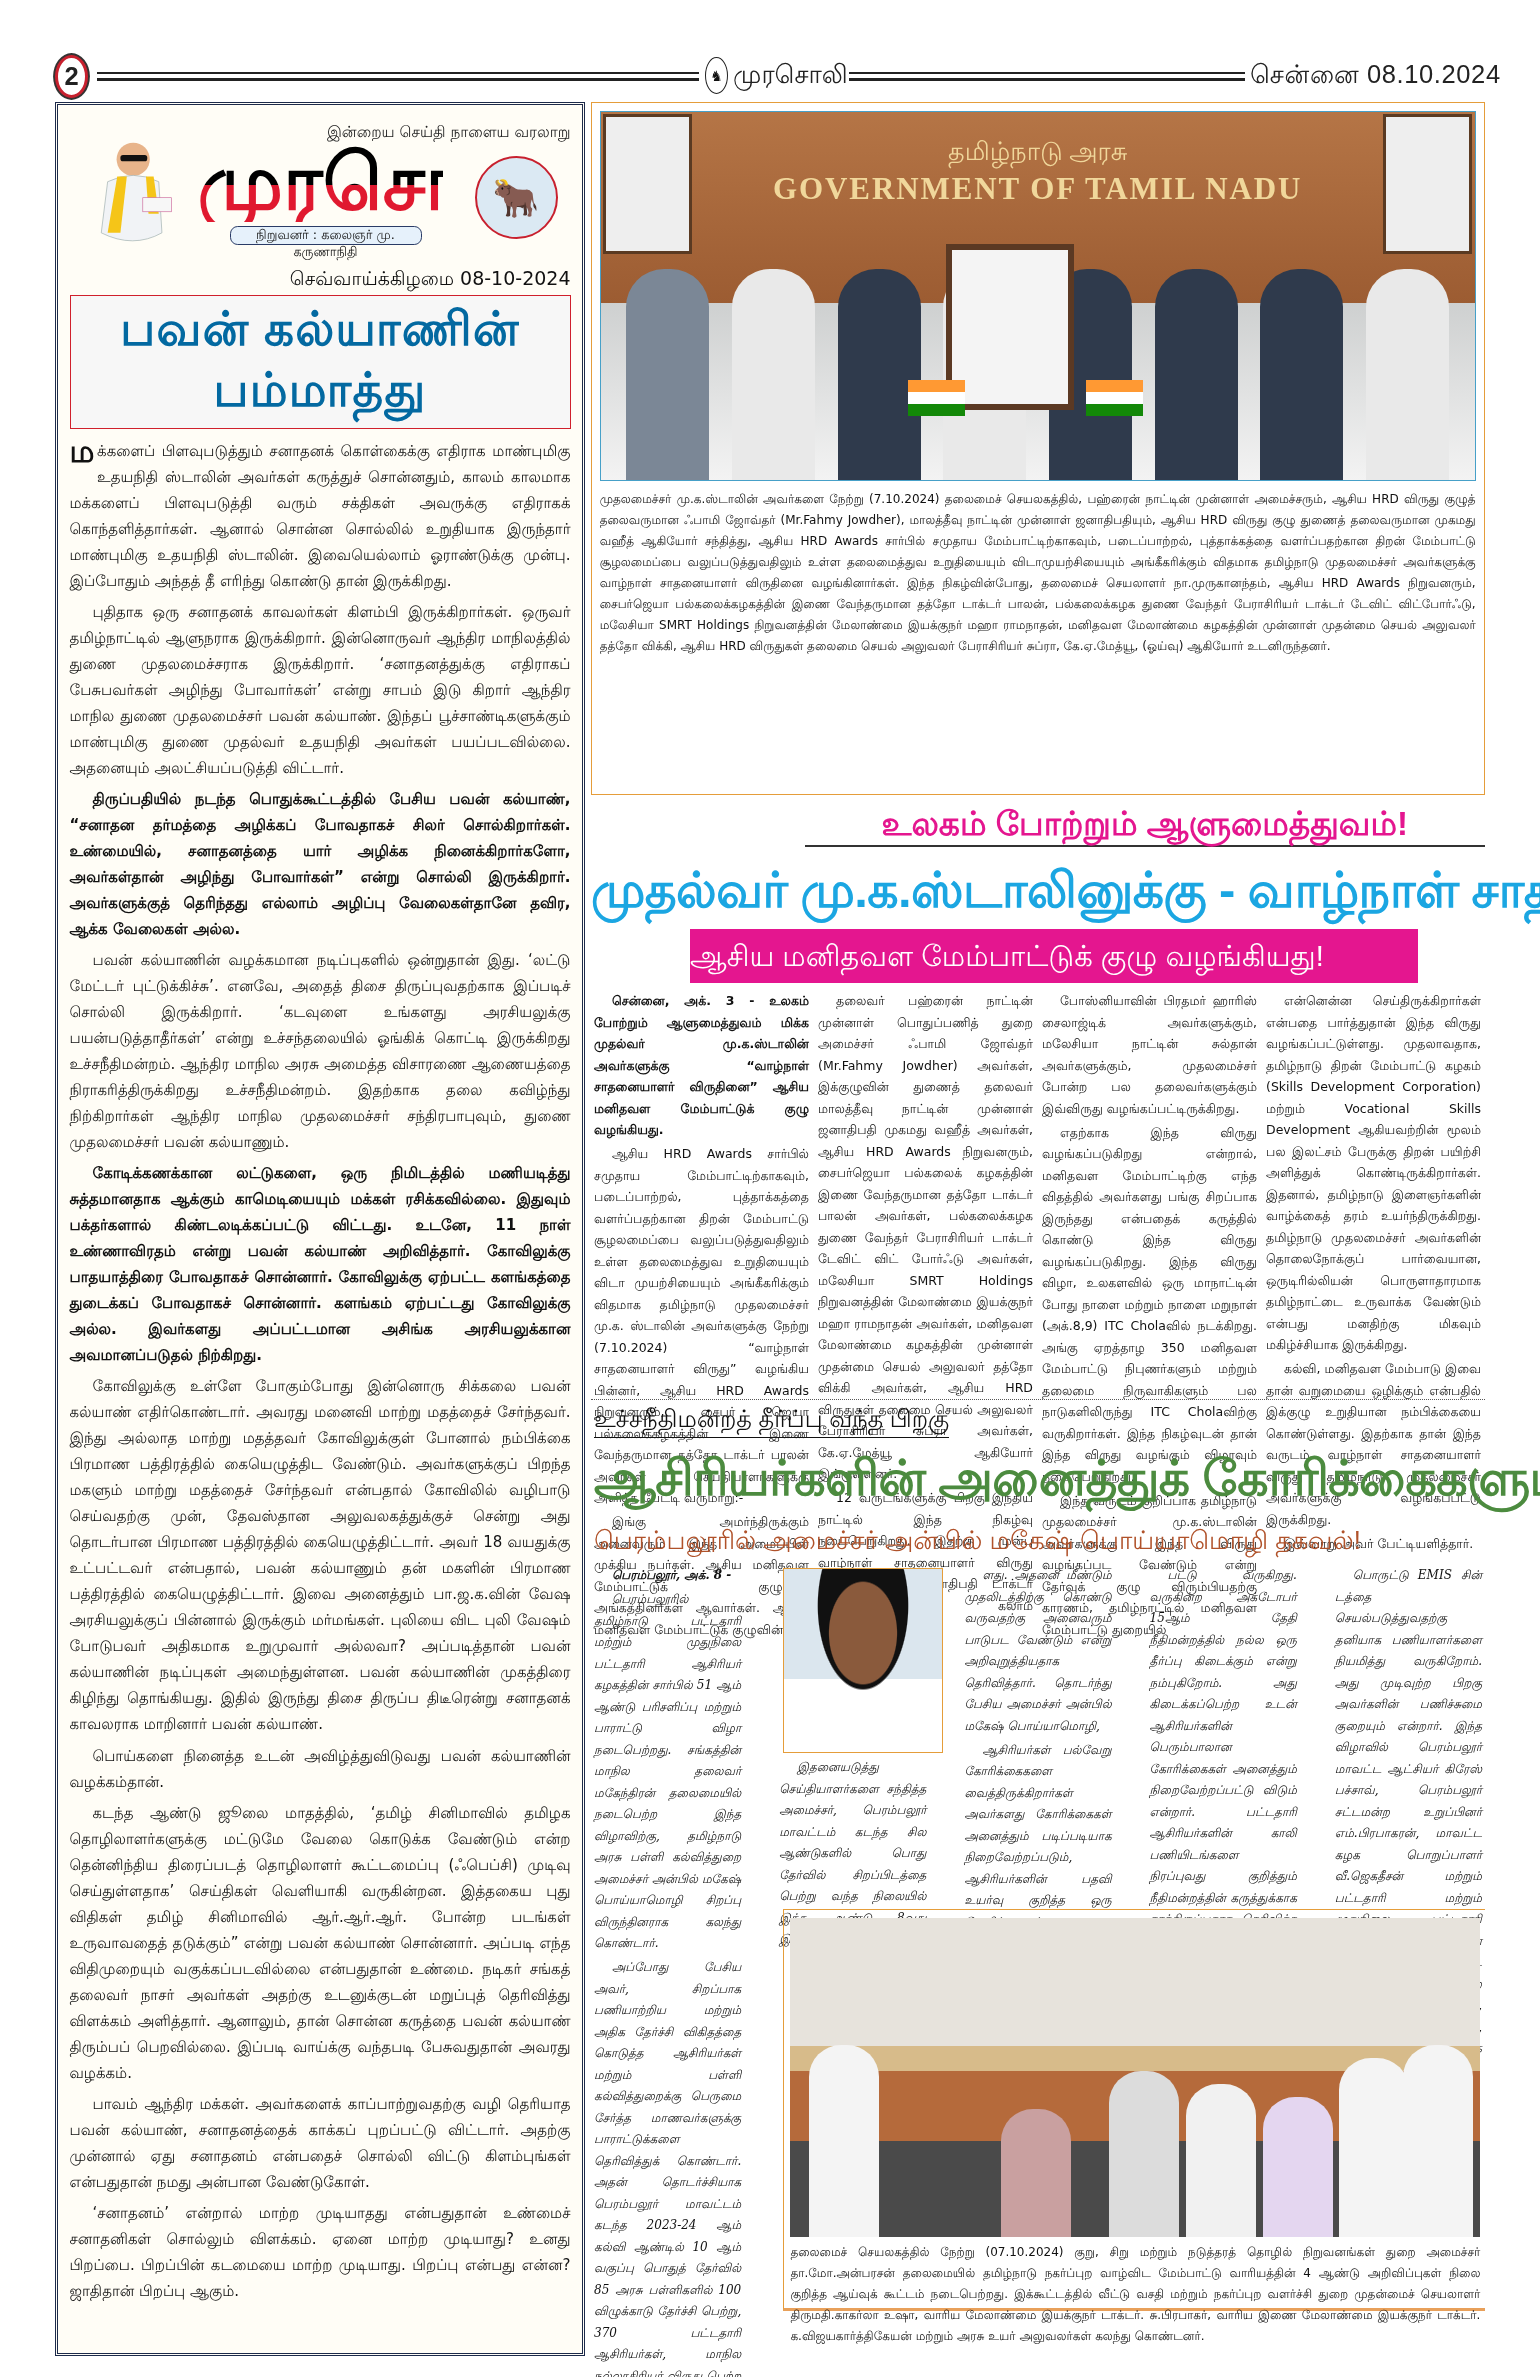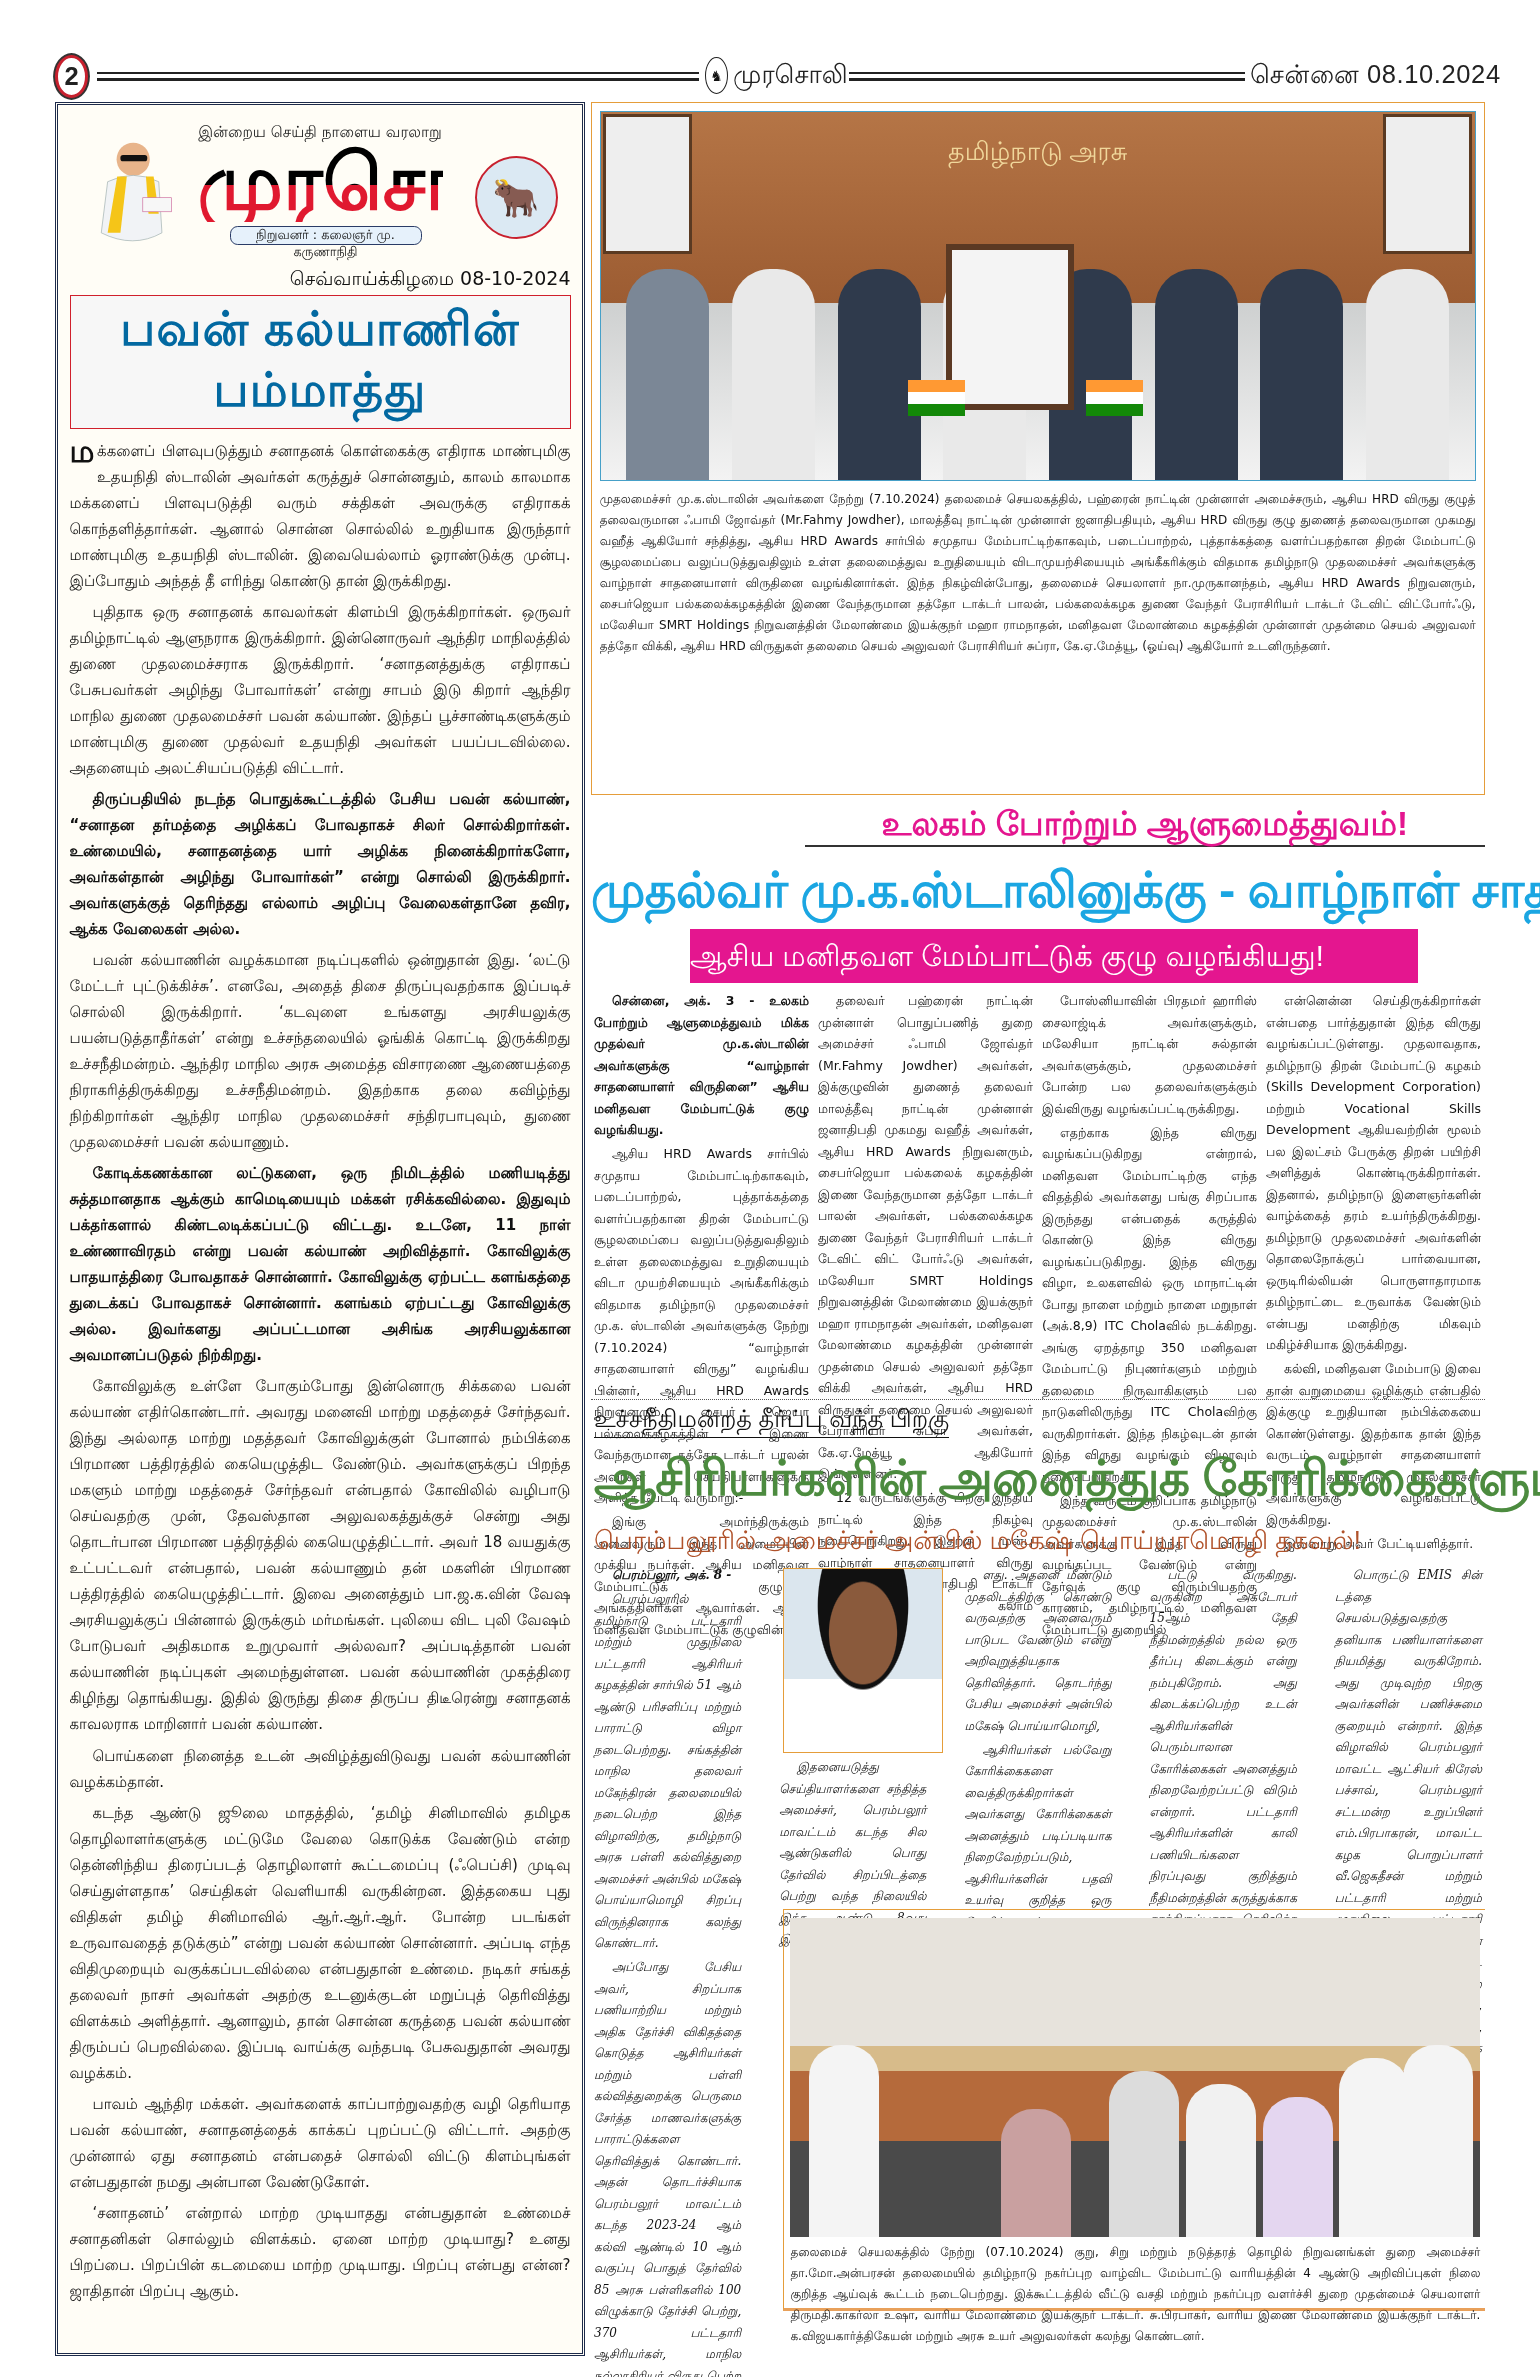--- a/index.html
+++ b/index.html
@@ -17,21 +17,21 @@
   .brand-mini { position: absolute; left: 705px; top: 6.4px; display: flex; align-items: center; gap: 5.1px; }
   .brand-mini .emblem { width: 23px; height: 37px; border-radius: 50%; border: 1.9px solid #222; display:flex; align-items:center; justify-content:center; font-size: 14px; }
   .brand-mini .name { font: 25.5px "Liberation Sans", sans-serif; color: #222; }
   .date-line { position: absolute; left: 1250px; top: 9px; font: 25.5px "Liberation Sans", sans-serif; color: #222; letter-spacing: 0.6px; }
 
   
   .editorial { position: absolute; left: 55px; top: 102px; width: 530px; height: 2254px;
     border: 3.8px double #1c2a4a; background: #fffdf6; padding: 6.4px 11.5px 6.4px 11.5px; }
   .ed-head { position: relative; height: 152px; }
   .ed-portrait { position: absolute; left: 12.8px; top: 25.5px; width: 96px; height: 115px; }
-  .ed-tagline { position: absolute; left: 0; right: 0; top: 11.5px; text-align: center; font-size: 15.3px; color: #222; }
+  .ed-tagline { position: absolute; left: 0; right: 0; top: 11.5px; text-align: right; font-size: 15.3px; color: #222; }
   .ed-logo { position: absolute; left: 128px; right: 128px; top: 34px; text-align: center; font: bold 77px "Liberation Serif", serif;
     line-height: 1; background: linear-gradient(#000 0 52%, #e0192f 52% 100%); -webkit-background-clip: text; background-clip: text; color: transparent; }
   .ed-founder { position: absolute; left: 160px; top: 115px; width: 192px; height: 19px; border: 1.3px solid #2a3b66; border-radius: 7.7px;
     background: #e6f1fb; font-size: 12.8px; text-align: center; line-height: 16.6px; }
   .ed-seal { position: absolute; right: 12.8px; top: 45px; width: 83px; height: 83px; border-radius: 50%; border: 2.6px solid #c8202e;
     background: #dbe9f3; display: flex; align-items: center; justify-content: center; font-size: 38px; color:#111; }
   .ed-date { text-align: right; font-size: 19px; margin: 3.8px 0 2.6px; }
   .ed-title-box { border: 1.9px solid #d0202c; background: #f7f7f7; padding: 5.1px 0; text-align: center; margin-bottom: 9px; }
   .ed-title { font: bold 47px "Liberation Sans", sans-serif; color: #0369a1; letter-spacing: 1.3px; }
   .ed-body p { font-size: 15px; line-height: 26px; text-align: justify; text-indent: 23px; margin-bottom: 5.1px; }
@@ -131,20 +131,21 @@
       <p>‘சனாதனம்’ என்றால் மாற்ற முடியாதது என்பதுதான் உண்மைச் சனாதனிகள் சொல்லும் விளக்கம். ஏனை மாற்ற முடியாது? உனது பிறப்பை. பிறப்பின் கடமையை மாற்ற முடியாது. பிறப்பு என்பது என்ன? ஜாதிதான் பிறப்பு ஆகும்.</p>
     </div>
 
 </div>
 
 <div class="photo-box">
   <div class="photo1">
     <div class="portrait-l"></div>
     <div class="portrait-r"></div>
     <div class="gov-ta">தமிழ்நாடு அரசு</div>
+    <div class="gov-en">GOVERNMENT OF TAMIL NADU</div>
     <div class="people">
       <div class="person g"></div>
       <div class="person w"></div>
       <div class="person"></div>
       <div class="person w"></div>
       <div class="person"></div>
       <div class="person"></div>
       <div class="person"></div>
       <div class="person w"></div>
     </div>

